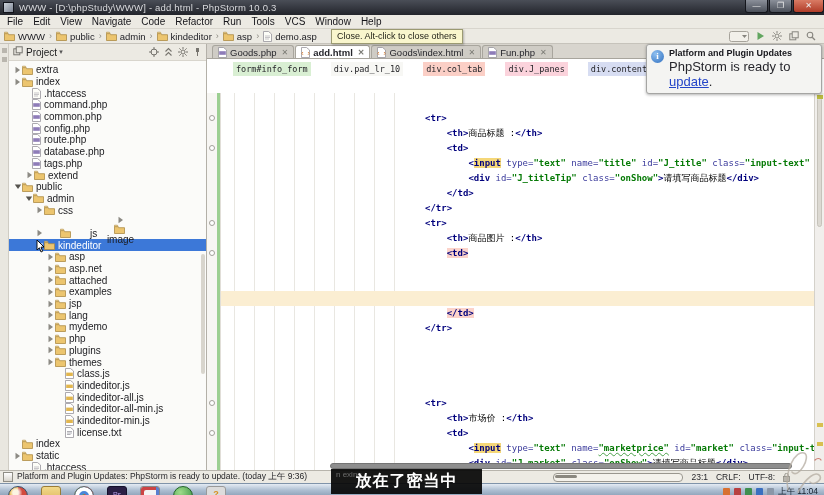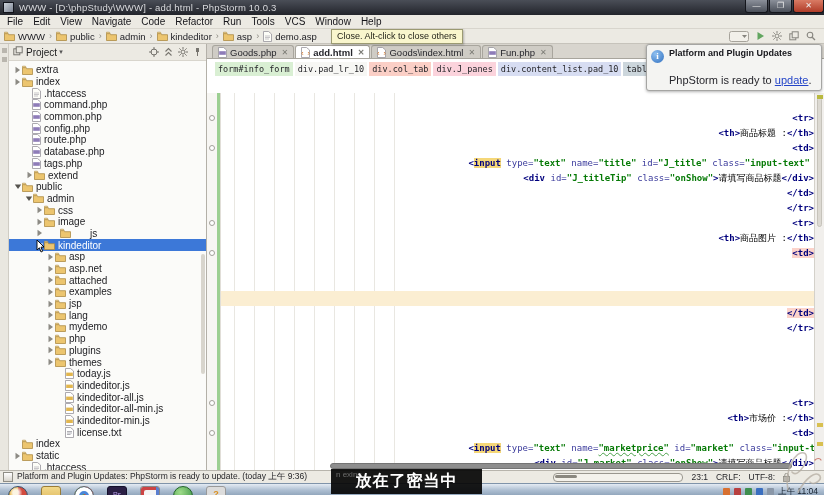--- a/index.html
+++ b/index.html
@@ -46,34 +46,34 @@
   .panel-scroll{position:absolute;right:1px;top:210px;width:4px;height:120px;background:#d8d5cd;border-radius:2px;}
   
   .tabbar{position:absolute;left:207px;top:44px;width:617px;height:15px;background:#d8d5ce;
     border-bottom:1px solid #a8a59d;display:flex;align-items:flex-end;padding-left:5px;box-sizing:border-box;}
   .tab{display:flex;align-items:center;gap:3px;font-size:9.5px;color:#26262c;background:#cfccc5;
     border:1px solid #a8a59d;border-bottom:none;border-radius:3px 3px 0 0;padding:1px 5px;height:13px;box-sizing:border-box;margin-right:1px;}
   .tab.active{background:#fff;font-weight:bold;}
   .tab .x{color:#7a7a74;font-size:8px;margin-left:2px;}
   .chipsbar{position:absolute;left:207px;top:59px;width:607px;height:19px;background:#fff;
     display:flex;align-items:center;padding-left:8px;box-sizing:border-box;}
-  .chip{font-family:"DejaVu Sans Mono",monospace;font-size:8.5px;color:#26262a;padding:2px 3px;margin-right:2px;white-space:nowrap;}
+  .chip{font-family:"DejaVu Sans Mono",monospace;font-size:8.5px;color:#26262a;padding:2px 3px;margin-right:2px;white-space:nowrap;margin-left:18px;}
   .banner{position:absolute;left:207px;top:78px;width:607px;height:15px;background:#f8efc2;
     border-bottom:1px solid #ddd2a0;display:flex;align-items:center;padding:0 8px;box-sizing:border-box;font-size:9.5px;color:#1c1c20;}
   .banner .acts{margin-left:auto;display:flex;gap:9px;}
   .banner a{color:#2445c8;text-decoration:underline;font-size:9.5px;}
   
   .gutter{position:absolute;left:207px;top:93px;width:14px;height:377px;background:#f7f6f3;
     border-right:1px solid #e1ded8;box-sizing:border-box;}
   .gutter .vcs{position:absolute;right:0;top:0;width:3px;height:100%;background:#9ccf92;}
   .folddot{position:absolute;left:2px;width:6px;height:6px;border:1px solid #a2a09a;border-radius:50%;background:#fff;box-sizing:border-box;}
   .codearea{position:absolute;left:221px;top:93px;width:593px;height:377px;background:#fff;overflow:hidden;}
   .guide{position:absolute;top:0;bottom:0;width:1px;background:#e9e7e1;}
   .codelines{position:relative;padding-top:18px;}
-  .cl{height:15px;white-space:pre;font-family:"DejaVu Sans Mono",monospace;font-size:9px;color:#000;line-height:15px;text-align:right;}
+  .cl{height:15px;white-space:pre;font-family:"DejaVu Sans Mono",monospace;font-size:9px;color:#000;line-height:15px;}
   .cl.caret{background:#fbeed2;}
   .k{color:#00007d;font-weight:bold;}
   .k.hl{background:#f5d778;}
   .k.pk{background:#fcd3ca;}
   .at{color:#3b3b9c;}
   .vl{color:#067a06;font-weight:bold;}
   .vl.wv{text-decoration:underline wavy #4aa04a 1px;}
   .tx{color:#000;}
   .pl{color:#000;}
   .vscroll{position:absolute;left:814px;top:93px;width:10px;height:377px;background:#f1efec;border-left:1px solid #d4d1ca;box-sizing:border-box;}
@@ -98,21 +98,21 @@
   .trayic{width:7px;height:8px;border-radius:1px;}
   
   .tooltip{position:absolute;left:331px;top:29px;height:13px;background:#f9f6cd;border:1px solid #9b9a72;
     font-size:9px;color:#26261c;padding:0 5px;line-height:12px;z-index:30;box-shadow:1px 1px 2px rgba(0,0,0,.25);}
   .notif{position:absolute;left:646px;top:44px;width:176px;background:#f4f4f2;border:1px solid #a5a5a3;
     border-radius:3px;box-shadow:0 1px 3px rgba(0,0,0,.3);padding:3px 4px 4px 22px;z-index:25;box-sizing:border-box;}
   .notif .nicon{position:absolute;left:4px;top:5px;width:13px;height:13px;border-radius:50%;
     background:radial-gradient(circle at 35% 30%,#8fc0f0,#2f6fc0);color:#fff;font-size:9px;font-weight:bold;
     text-align:center;line-height:13px;font-family:"Liberation Serif",serif;}
   .notif .nt{font-size:9px;font-weight:bold;color:#17171c;}
-  .notif .nm{font-size:11px;color:#26262c;margin-top:16px;}
+  .notif .nm{font-size:13px;color:#26262c;margin-top:1px;}
   .notif a{color:#2445c8;text-decoration:underline;}
   .subtitle{position:absolute;left:331px;top:469px;width:151px;height:25px;background:rgba(6,6,6,.93);
     z-index:50;display:flex;align-items:center;justify-content:center;}
   .subtitle .st{color:#fff;font-size:16px;font-weight:bold;letter-spacing:1px;}
   .subtitle .wm{position:absolute;left:5px;top:1px;font-size:8px;color:rgba(255,255,255,.35);}
   .signature{position:absolute;left:782px;top:446px;z-index:40;opacity:.75;}
   .cursor{position:absolute;left:36px;top:240px;z-index:45;}
 </style>
 </head>
 <body>
@@ -429,21 +429,21 @@
             </svg>
           </span>
           <span class="ticon" style="display: inline-flex;">
             <svg width="11" height="10" viewBox="0 0 11 10">
               <path d="M.5 2.6h3.2l1 1.1h5.8v5.8H.5z" fill="#ecc56f" stroke="#ad8c45" stroke-width=".8"></path>
               <path d="M.5 2.6V1.2h2.9l.9 1.4z" fill="#f3d68f" stroke="#ad8c45" stroke-width=".6"></path>
             </svg>
           </span>
           <span>css</span>
         </div>
-        <div class="trow" style="padding-left: 26px;">
+        <div class="trow" style="padding-left: 26px; flex-direction: column;">
           <span class="arr">
             <svg width="7" height="8" viewBox="0 0 7 8">
               <path d="M1.5.8l4.5 3.2-4.5 3.2z" fill="#8c8a84"></path>
             </svg>
           </span>
           <span class="ticon" style="display: inline-flex;">
             <svg width="11" height="10" viewBox="0 0 11 10">
               <path d="M.5 2.6h3.2l1 1.1h5.8v5.8H.5z" fill="#ecc56f" stroke="#ad8c45" stroke-width=".8"></path>
               <path d="M.5 2.6V1.2h2.9l.9 1.4z" fill="#f3d68f" stroke="#ad8c45" stroke-width=".6"></path>
             </svg>
@@ -619,21 +619,21 @@
           <span>themes</span>
         </div>
         <div class="trow" style="padding-left: 47px;">
           <span class="arr"></span>
           <span class="ticon" style="display: inline-flex;">
             <svg width="9" height="11" viewBox="0 0 9 11">
               <path d="M.5.5h5L8.5 3v7.5H.5z" fill="#fff" stroke="#97949c" stroke-width=".8"></path>
               <rect x="1.2" y="4.6" width="6.6" height="3.4" fill="#e2b64e"></rect>
             </svg>
           </span>
-          <span>today.js</span>
+          <span>class.js</span>
         </div>
         <div class="trow" style="padding-left: 47px;">
           <span class="arr"></span>
           <span class="ticon" style="display: inline-flex;">
             <svg width="9" height="11" viewBox="0 0 9 11">
               <path d="M.5.5h5L8.5 3v7.5H.5z" fill="#fff" stroke="#97949c" stroke-width=".8"></path>
               <rect x="1.2" y="4.6" width="6.6" height="3.4" fill="#e2b64e"></rect>
             </svg>
           </span>
           <span>kindeditor.js</span>

